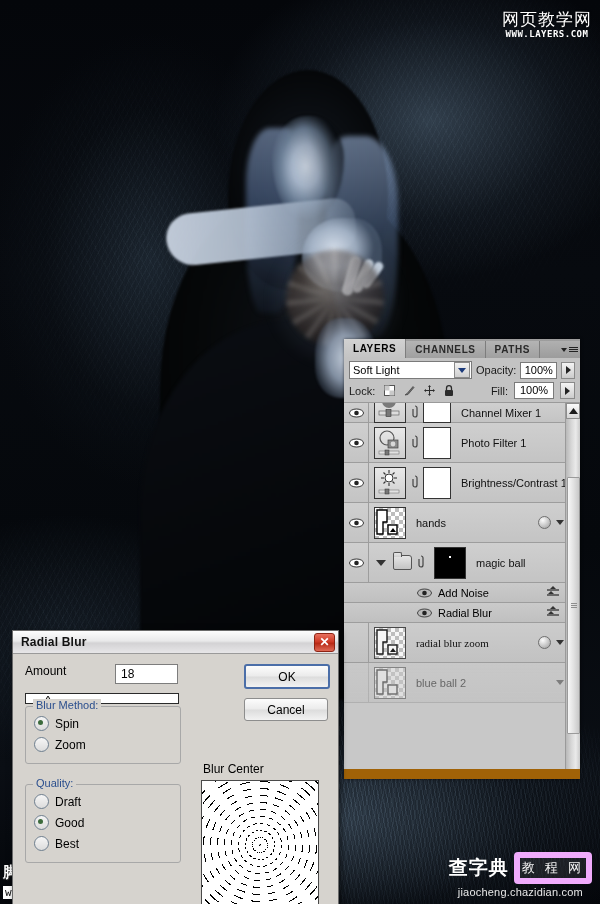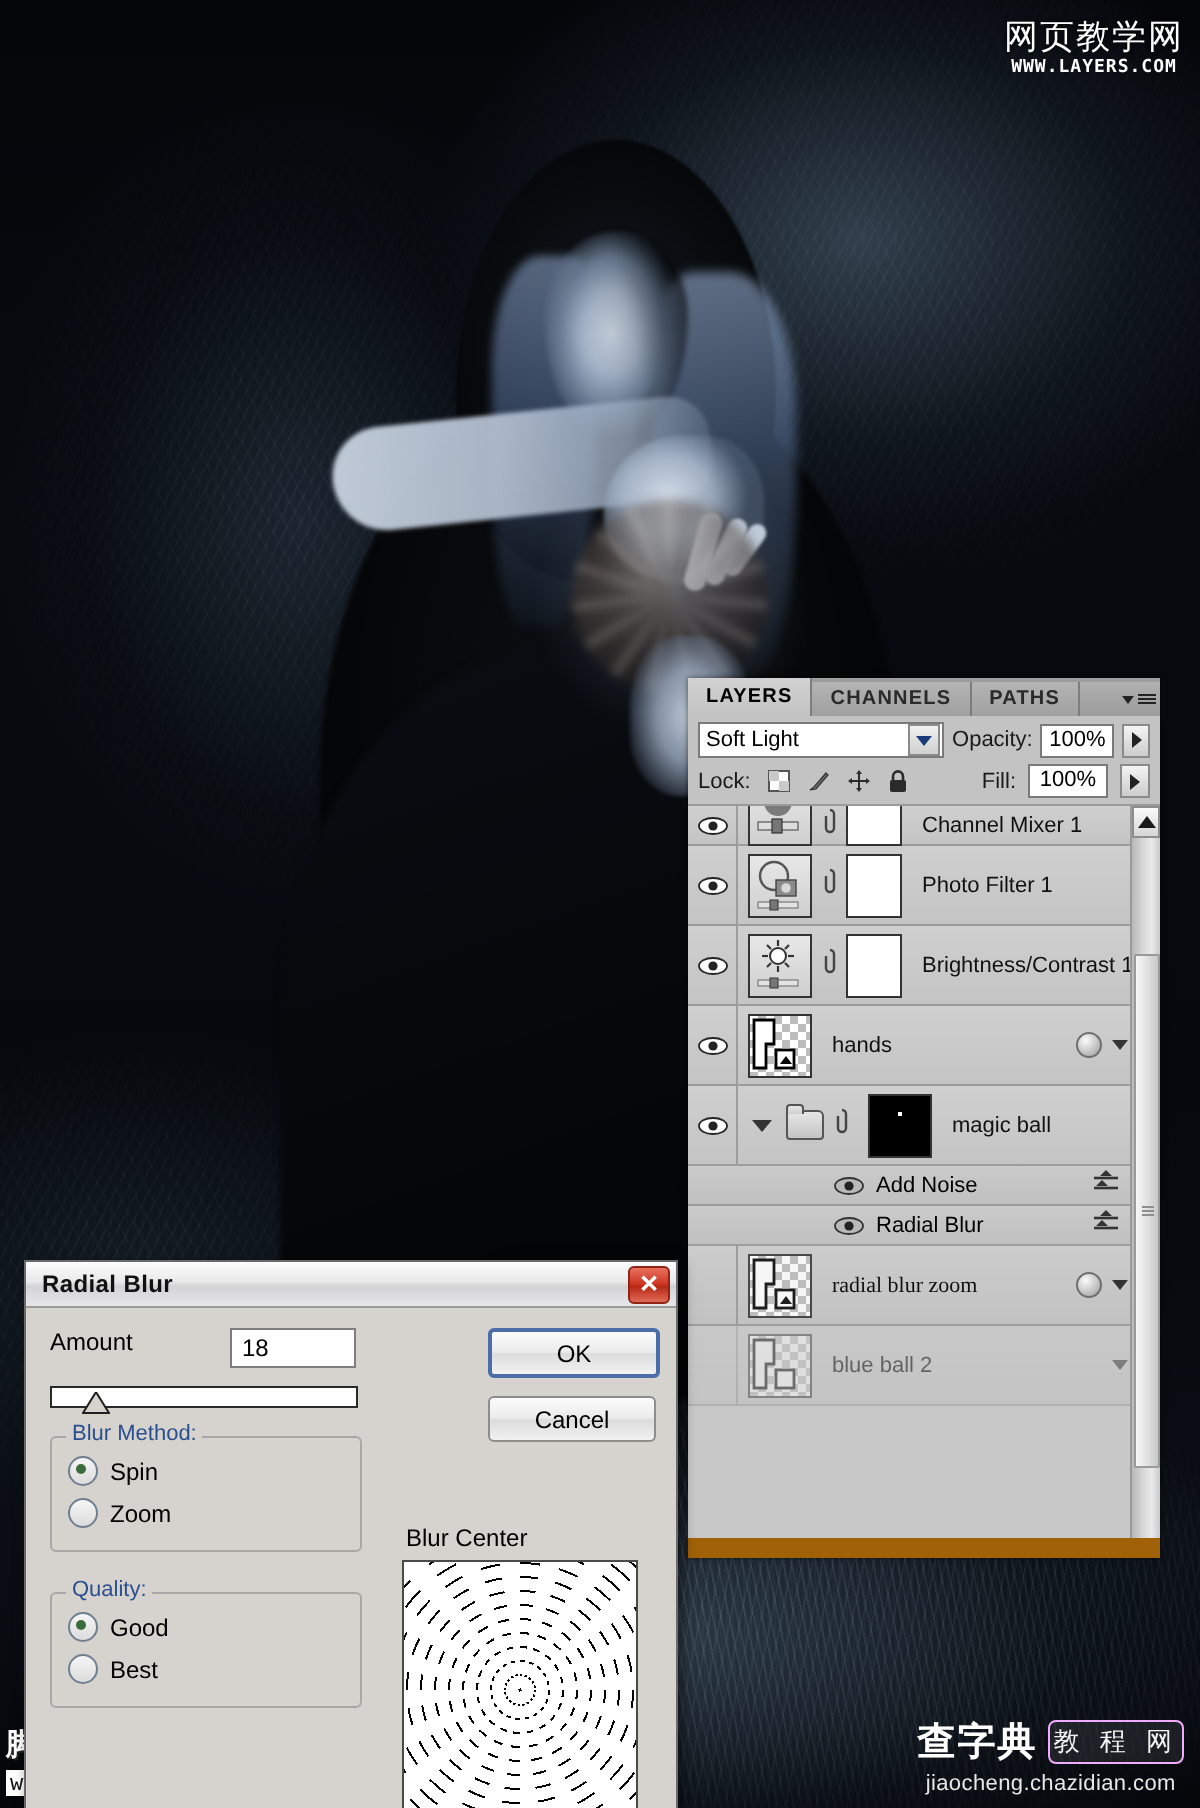--- a/index.html
+++ b/index.html
@@ -167,21 +167,21 @@
     background: #fff; color: #111; padding: 0 2px; letter-spacing: 0.2px;
   }
   .wm-br { right: 8px; bottom: 6px; text-align: center; }
   .wm-br .row { display: flex; align-items: center; gap: 5px; }
   .wm-br .cn {
     font-family: "DejaVu Sans", sans-serif; font-size: 19px; font-weight: bold; color: #fff;
     letter-spacing: 1px;
   }
   .wm-br .box {
     font-family: "DejaVu Sans", sans-serif; font-size: 13px; color: #f2f2f2;
-    border: 1px solid #f0abfc; border-radius: 4px; padding: 1px 2px; letter-spacing: 3px;
+    border: 6px solid #f0abfc; border-radius: 4px; padding: 1px 2px; letter-spacing: 3px;
     background: rgba(255,255,255,0.08);
   }
   .wm-br .en {
     font-family: "Liberation Sans", sans-serif; font-size: 11px; color: #e8e8e8; margin-top: 2px;
     letter-spacing: 0.2px;
   }
 
   
   #layers-panel {
     position: absolute; left: 313px; top: 339px; width: 236px; height: 440px;
@@ -382,21 +382,21 @@
   .btns { position: absolute; right: 12px; top: 10px; width: 82px; }
   .dlg-btn {
     width: 82px; height: 21px; margin-bottom: 9px;
     background: linear-gradient(180deg,#fcfcfc 0%, #ebebeb 48%, #dcdcdc 52%, #f2f2f2 100%);
     border: 1px solid #8d8d8d; border-radius: 3px;
     font-size: 12px; display: flex; align-items: center; justify-content: center;
   }
   .dlg-btn.default { border: 2px solid #4b6ea8; }
 
   .group {
-    margin-top: 14px; width: 138px;
+    margin-top: 2px; width: 138px;
     border: 1px solid #a8a8a8; border-radius: 3px;
     padding: 6px 8px 8px 8px; position: relative;
   }
   .group > .legend {
     position: absolute; top: -8px; left: 7px; background: #d6d3ce; padding: 0 3px;
     font-size: 11px; color: #2b4f8e;
   }
   .radio-line { display: flex; align-items: center; gap: 6px; height: 21px; font-size: 12px; }
   .radio {
     width: 13px; height: 13px; border-radius: 50%;
@@ -764,20 +764,24 @@
       </div>
       <div class="radio-line">
         <span class="radio"></span>
         <span>Zoom</span>
       </div>
     </div>
 
     <div class="group" style="margin-top:20px;">
       <span class="legend">Quality:</span>
       <div class="radio-line">
+        <span class="radio"></span>
+        <span>Draft</span>
+      </div>
+      <div class="radio-line">
         <span class="radio on"></span>
         <span>Good</span>
       </div>
       <div class="radio-line">
         <span class="radio"></span>
         <span>Best</span>
       </div>
     </div>
 
     <span class="blur-center-lab">Blur Center</span>

